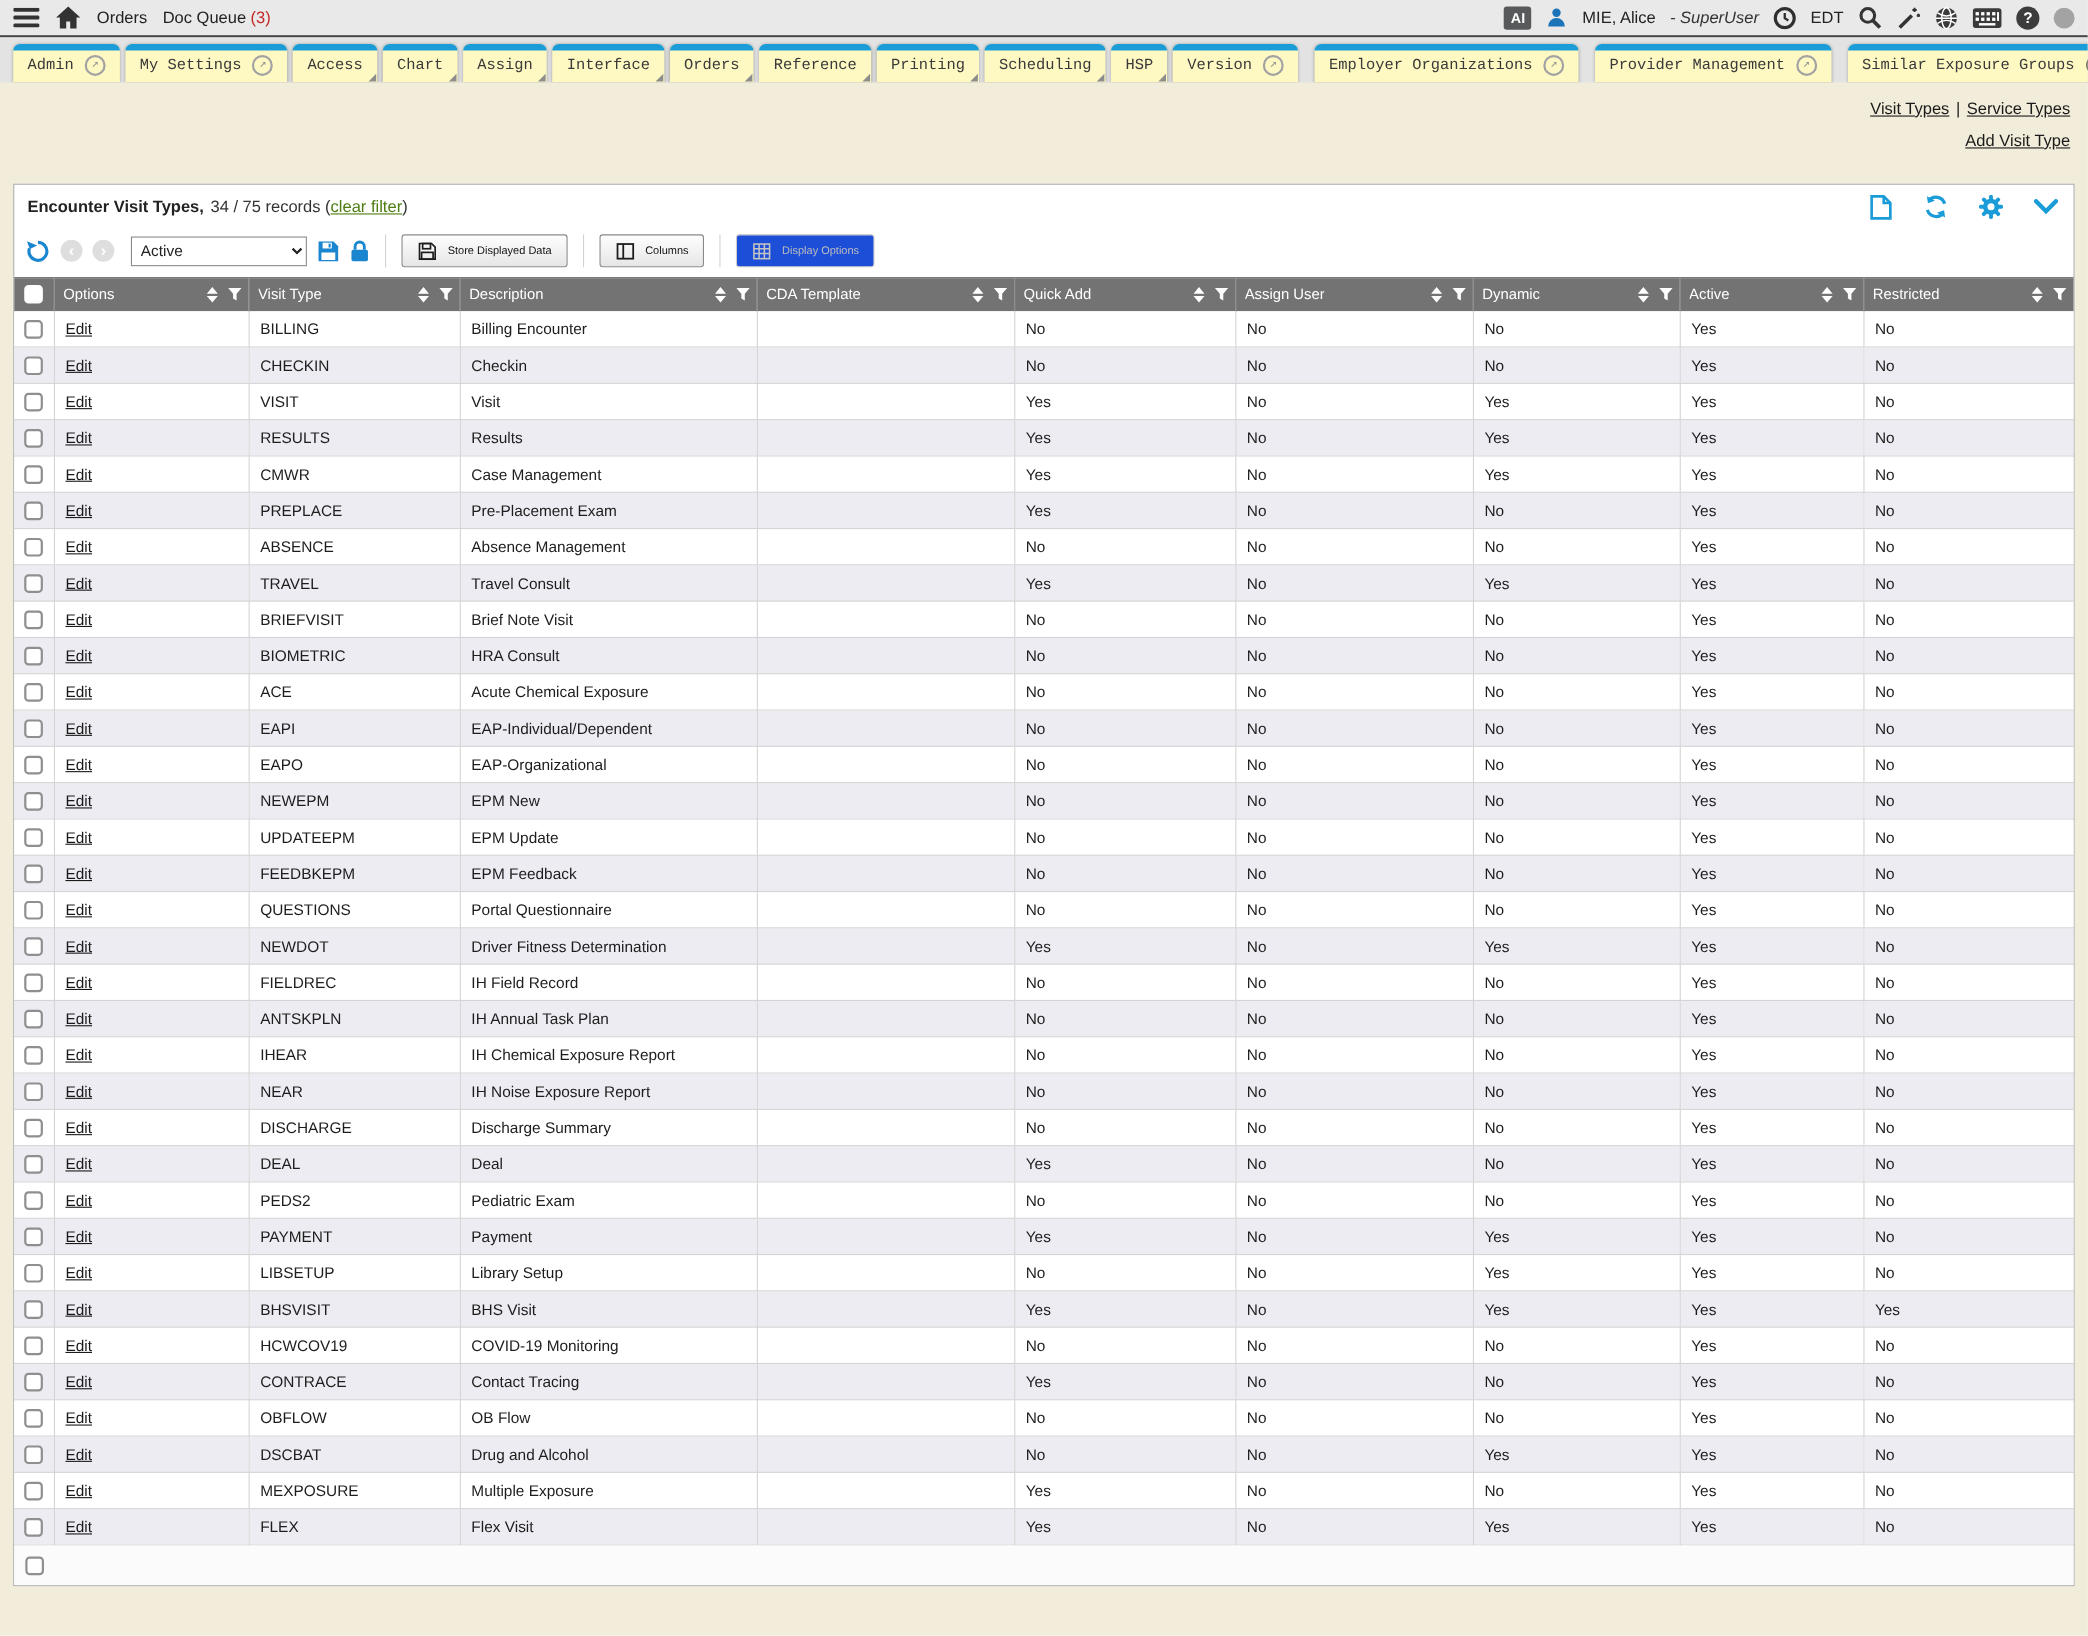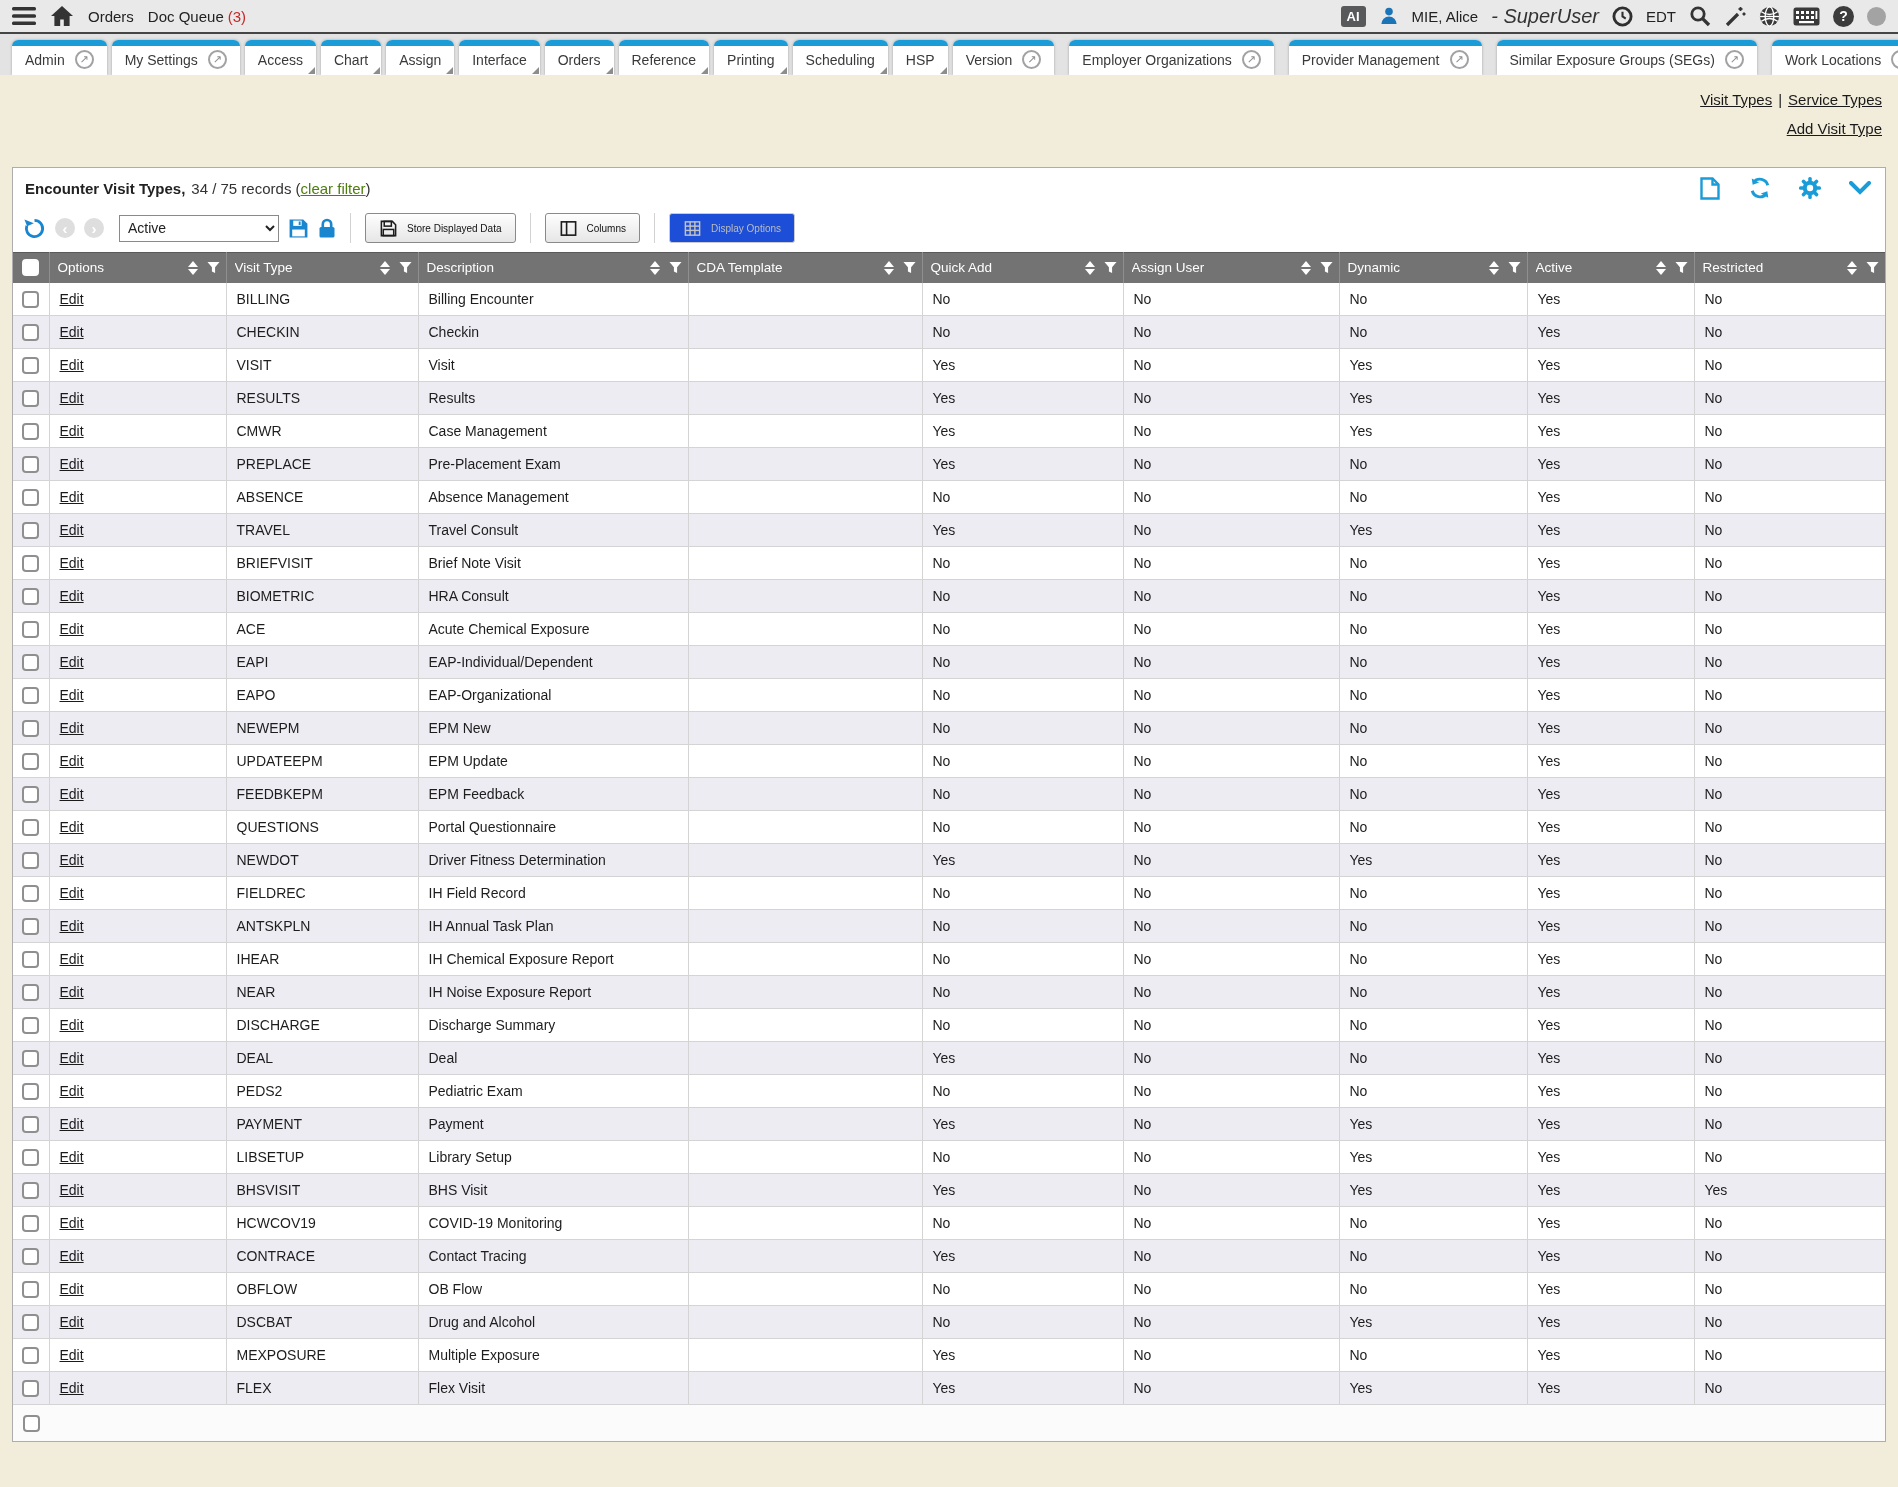--- a/index.html
+++ b/index.html
@@ -12,34 +12,34 @@
   .topbar {
     height:34px; background:#e9e9e9; border-bottom:2px solid #454545;
     display:flex; align-items:center; padding:0 12px; gap:14px;
   }
   .icon-btn { display:inline-flex; align-items:center; justify-content:center; cursor:pointer; }
   .crumb { font-size:15px; color:#222; cursor:pointer; }
   .crumb .count { color:#c62828; margin-left:4px; }
   .topbar-right { margin-left:auto; display:flex; align-items:center; gap:13px; }
   .ai-badge { background:#58595b; color:#fff; font-weight:bold; font-size:13px; padding:3px 6px; border-radius:3px; }
   .user-name { font-size:15px; color:#222; }
-  .user-role { font-size:20px; color:#333; font-style:italic; }
+  .user-role { font-size:15px; color:#333; font-style:italic; }
   .tz { font-size:15px; color:#222; }
   .helpcirc { width:21px; height:21px; border-radius:50%; background:#3c3c3c; color:#fff; font-weight:bold;
     font-size:14px; display:flex; align-items:center; justify-content:center; }
   .graycirc { width:19px; height:19px; border-radius:50%; background:#a3a3a3; display:inline-block; }
   
   .tabbar {
     height:41px; background:#e3e3e3; display:flex; align-items:flex-end;
     padding:0 12px; gap:5px; overflow:hidden;
   }
   .tab {
-    position:relative; height:35px; background:#ffffff; border-radius:6px 6px 0 0;
+    position:relative; height:35px; background:#fef9c3; border-radius:6px 6px 0 0;
     display:flex; align-items:center; padding:6px 13px 2px 13px; font-size:14px; color:#3a3a3a;
-    box-shadow:0 0 3px rgba(0,0,0,0.28); cursor:pointer; white-space:nowrap;
+    box-shadow:0 0 3px rgba(0,0,0,0.28); cursor:pointer; white-space:nowrap;font-family:Liberation Mono, monospace;
   }
   .tab::before {
     content:""; position:absolute; top:0; left:0; right:0; height:6px;
     background:#1a9cd8; border-radius:6px 6px 0 0;
   }
   .tab.spaced { margin-left:10px; }
   .tab.fold::after {
     content:""; position:absolute; bottom:1px; right:1px;
     border-left:7px solid transparent; border-bottom:7px solid #8d8d8d;
   }

